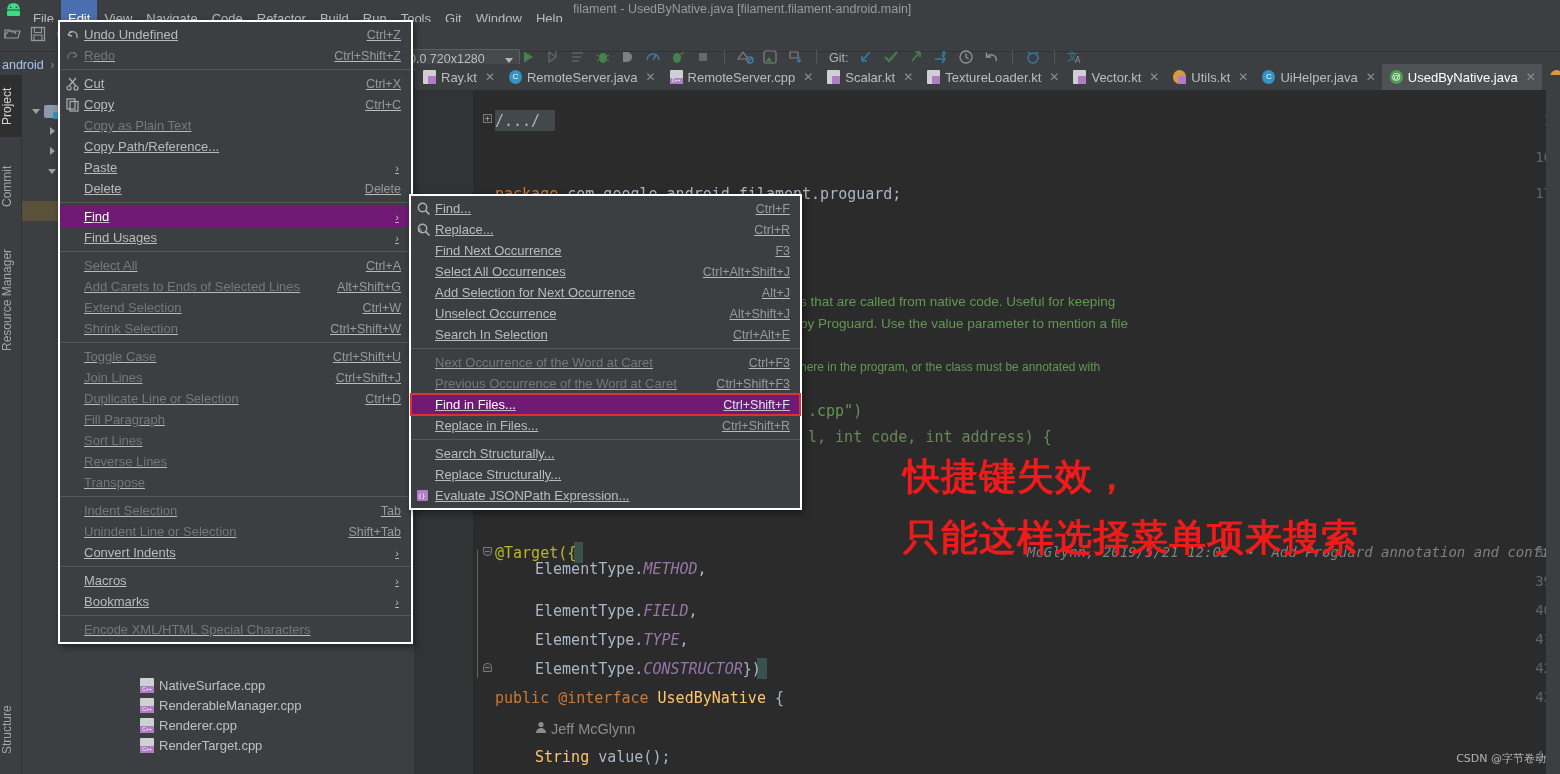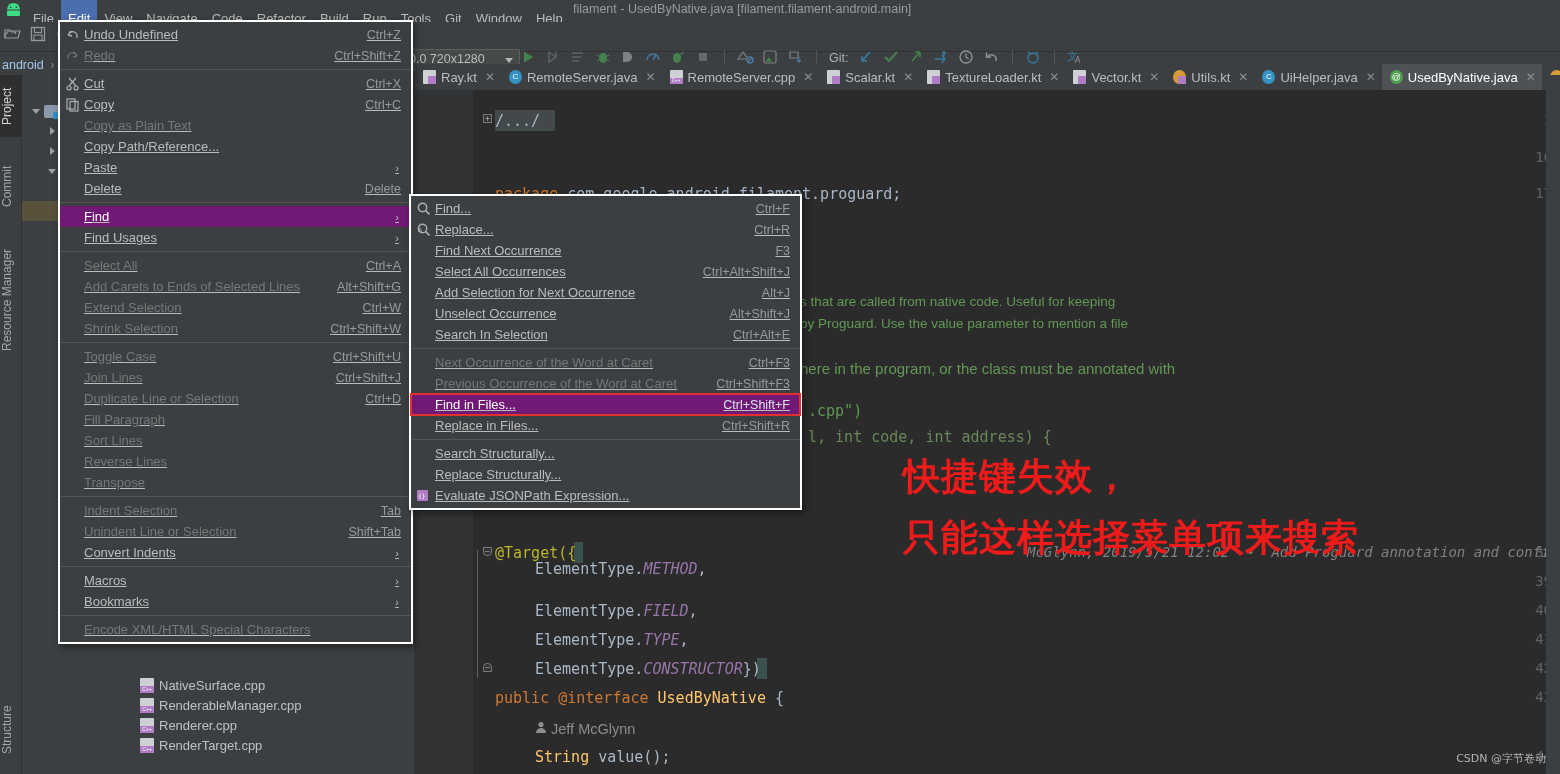--- a/index.html
+++ b/index.html
@@ -512,21 +512,21 @@
     <div class="sel-box" style="left:80px;top:20px;width:60px;height:21px;"></div>
     <div class="codeline" style="top:22px;color:#a9b7c6;">/.../</div>
 
     <div class="ln" style="top:59px;">16</div>
 
     <div class="ln" style="top:95px;">17</div>
     <div class="codeline" style="top:95px;"><span class="k-kw">package</span> <span>com.google.android.filament.proguard;</span></div>
 
     <div class="codeline k-doc" style="top:204px;left:385px;font-family:'Liberation Sans',sans-serif;font-size:13.5px;">s that are called from native code. Useful for keeping</div>
     <div class="codeline k-doc" style="top:226px;left:385px;font-family:'Liberation Sans',sans-serif;font-size:13.5px;">by Proguard. Use the value parameter to mention a file</div>
-    <div class="codeline k-doc" style="top:270px;left:385px;font-family:'Liberation Sans',sans-serif;font-size:15px;">here in the program, or the class must be annotated with</div>
+    <div class="codeline k-doc" style="top:270px;left:385px;font-family:'Liberation Sans',sans-serif;font-size:12px;">here in the program, or the class must be annotated with</div>
 
     <div class="codeline k-doc" style="top:312px;left:393px;">.cpp")</div>
     <div class="codeline k-doc" style="top:321px;left:386px;opacity:0;"></div>
 
     <div class="codeline" style="top:338px;left:393px;color:#6a8759;">l, int code, int address) {</div>
 
     <div class="ln" style="top:454px;">38</div>
     <div class="fold-marker" style="left:62px;top:460px;height:128px;"></div>
     <div class="fold-pm" style="left:68px;top:457px;border-radius:0 0 4px 4px;">–</div>
     <div class="hl-box" style="left:159px;top:452px;width:9px;height:21px;"></div>

